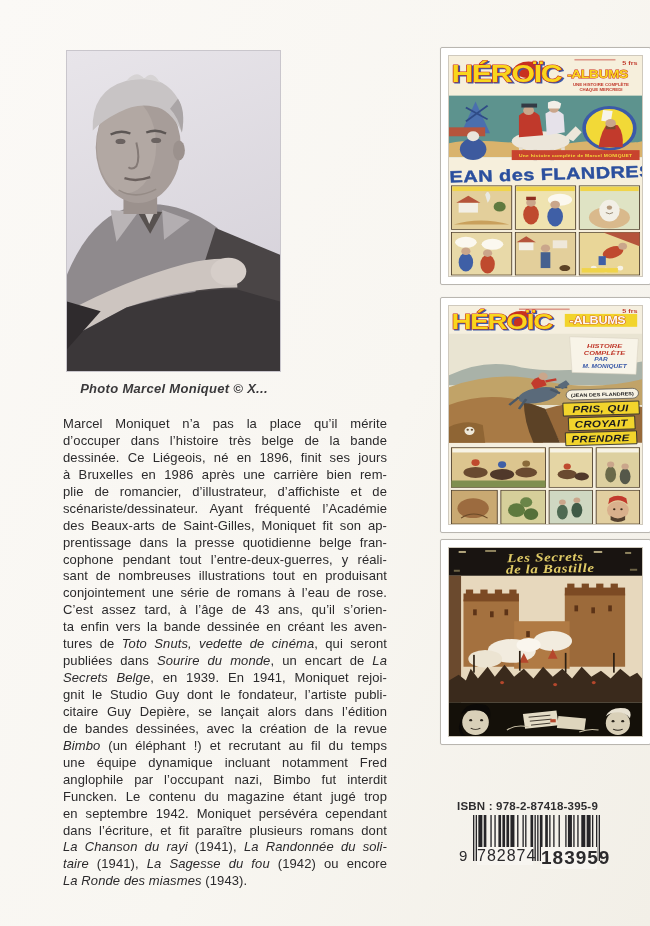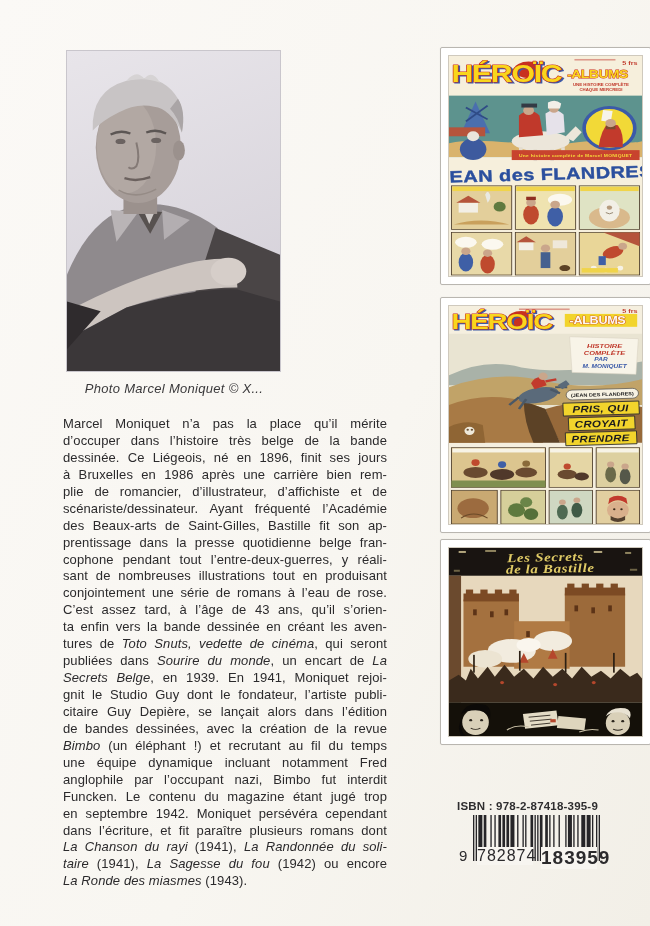--- a/index.html
+++ b/index.html
@@ -13,21 +13,21 @@
     background:linear-gradient(115deg,#fbf9f6 0%,#f8f6f1 55%,#f2efe7 100%);
   }
   
   .photo{
     position:absolute;left:66px;top:50px;width:215px;height:322px;
     border:1px solid #c9c6cc;box-sizing:border-box;background:#dcd9e0;
   }
   .photo svg{display:block;width:100%;height:100%;}
   .photo-caption{
     position:absolute;left:60px;top:381px;width:228px;
-    text-align:center;font-style:italic;font-size:13px;font-weight:normal;
+    text-align:center;font-style:italic;font-size:13px;font-weight:bold;
     color:#3a393b;letter-spacing:.3px;
   }
   
   .bio{
     position:absolute;left:63px;top:416px;width:324px;
     font-size:13px;line-height:16.95px;color:#2b2a2c;letter-spacing:.1px;
   }
   .bio-line{text-align:justify;text-align-last:justify;height:16.95px;}
   .bio-line.last{text-align-last:left;}
   .it{font-style:italic;}
@@ -120,21 +120,21 @@
   </div>
   <div class="photo-caption">Photo Marcel Moniquet © X...</div>
 
   <div class="bio">
       <div class="bio-line"><span>Marcel Moniquet n’a pas la place qu’il mérite</span></div>
       <div class="bio-line"><span>d’occuper dans l’histoire très belge de la bande</span></div>
       <div class="bio-line"><span>dessinée. Ce Liégeois, né en 1896, finit ses jours</span></div>
       <div class="bio-line"><span>à Bruxelles en 1986 après une carrière bien rem-</span></div>
       <div class="bio-line"><span>plie de romancier, d’illustrateur, d’affichiste et de</span></div>
       <div class="bio-line"><span>scénariste/dessinateur. Ayant fréquenté l’Académie</span></div>
-      <div class="bio-line"><span>des Beaux-arts de Saint-Gilles, Bastille fit son ap-</span></div>
+      <div class="bio-line"><span>des Beaux-arts de Saint-Gilles, Moniquet fit son ap-</span></div>
       <div class="bio-line"><span>prentissage dans la presse quotidienne belge fran-</span></div>
       <div class="bio-line"><span>cophone pendant tout l’entre-deux-guerres, y réali-</span></div>
       <div class="bio-line"><span>sant de nombreuses illustrations tout en produisant</span></div>
       <div class="bio-line"><span>conjointement une série de romans à l’eau de rose.</span></div>
       <div class="bio-line"><span>C’est assez tard, à l’âge de 43 ans, qu’il s’orien-</span></div>
       <div class="bio-line"><span>ta enfin vers la bande dessinée en créant les aven-</span></div>
       <div class="bio-line"><span>tures de </span><span class="it">Toto Snuts, vedette de cinéma</span><span>, qui seront</span></div>
       <div class="bio-line"><span>publiées dans </span><span class="it">Sourire du monde</span><span>, un encart de </span><span class="it">La</span></div>
       <div class="bio-line"><span class="it">Secrets Belge</span><span>, en 1939. En 1941, Moniquet rejoi-</span></div>
       <div class="bio-line"><span>gnit le Studio Guy dont le fondateur, l’artiste publi-</span></div>

